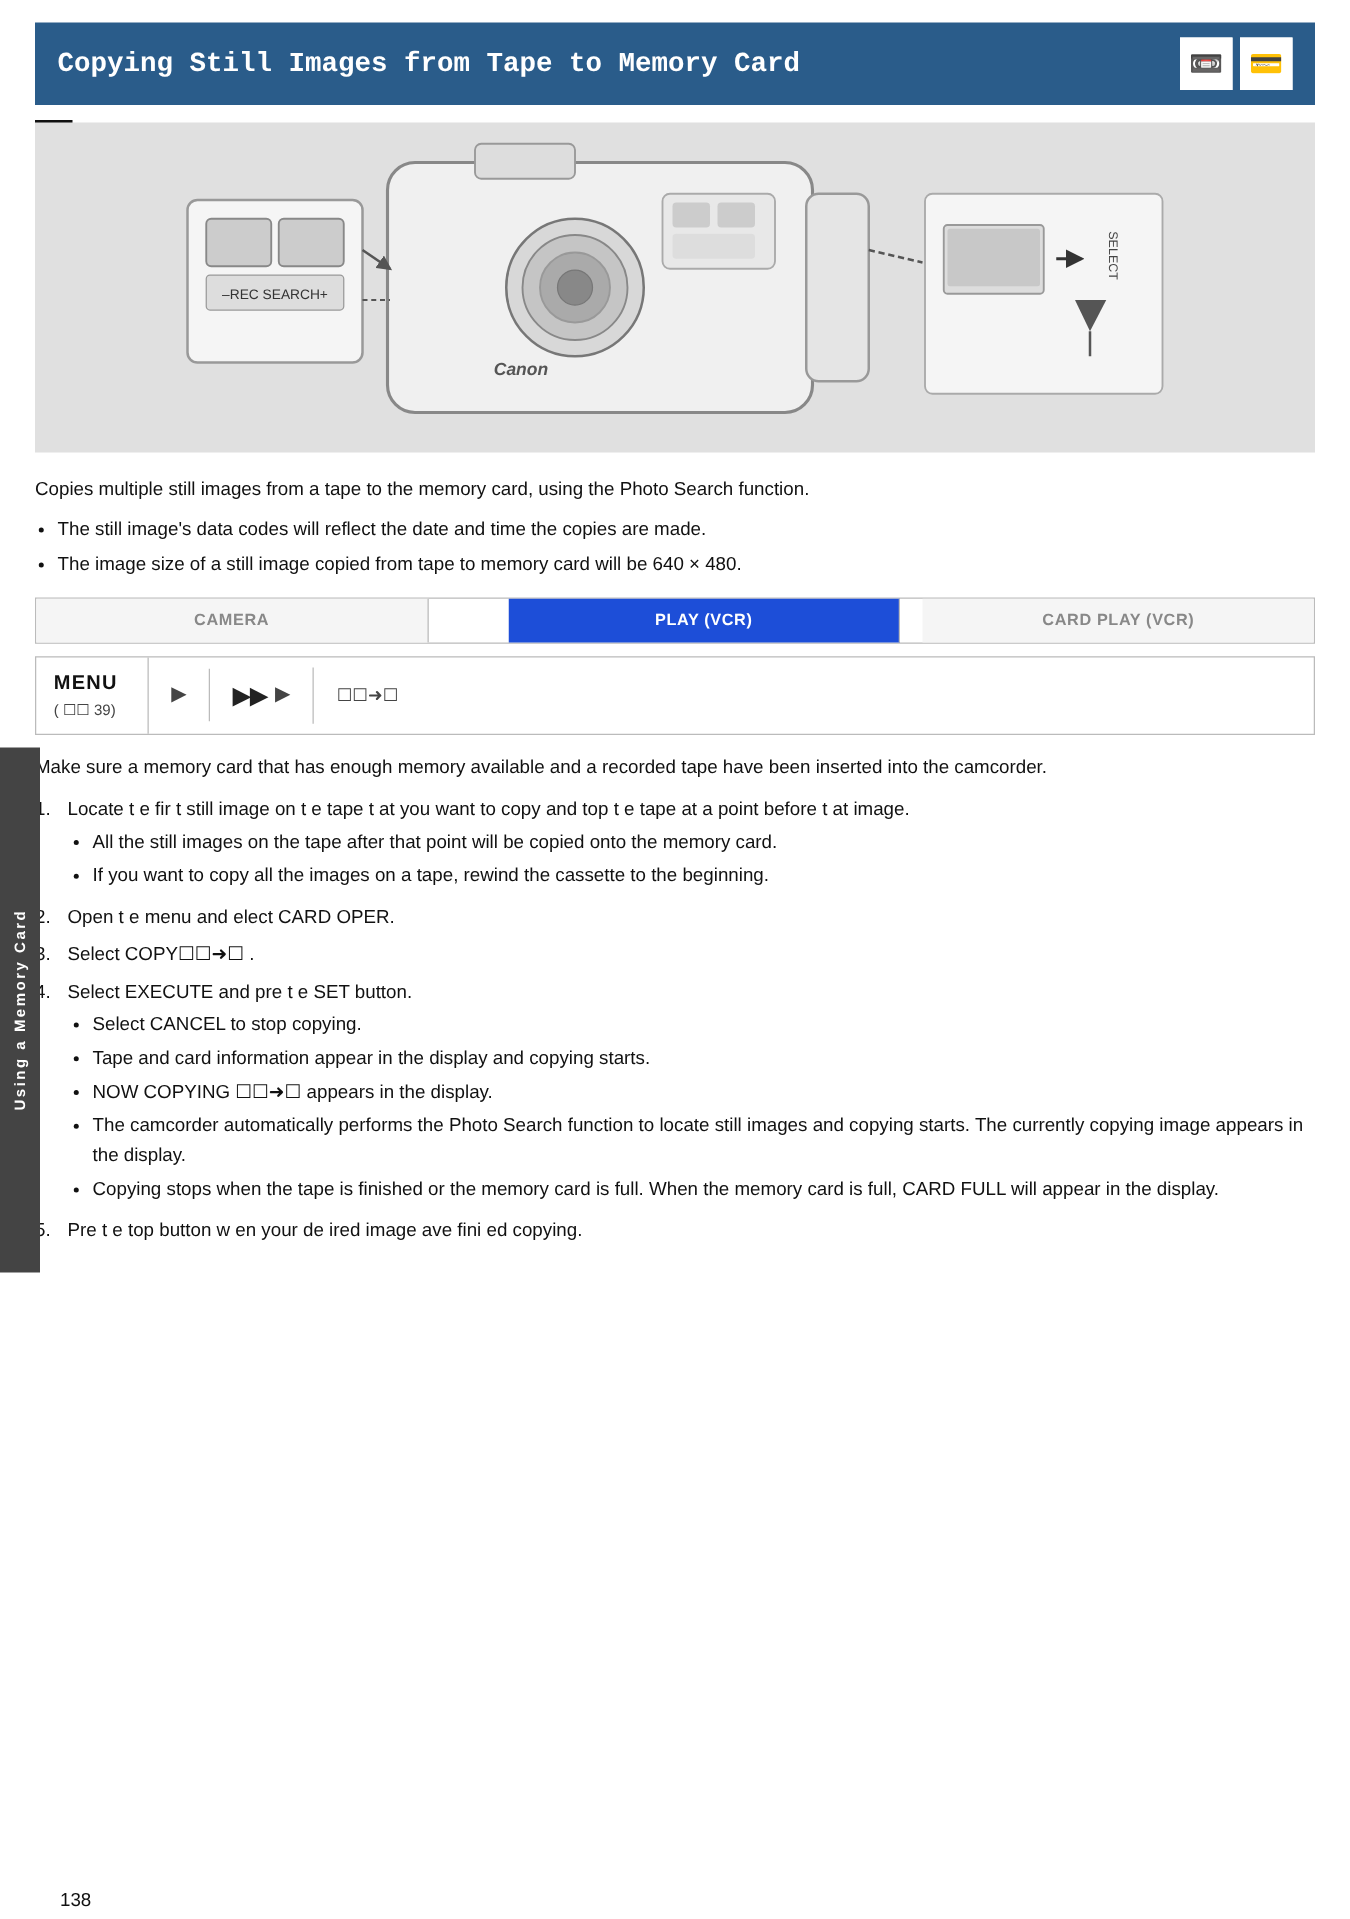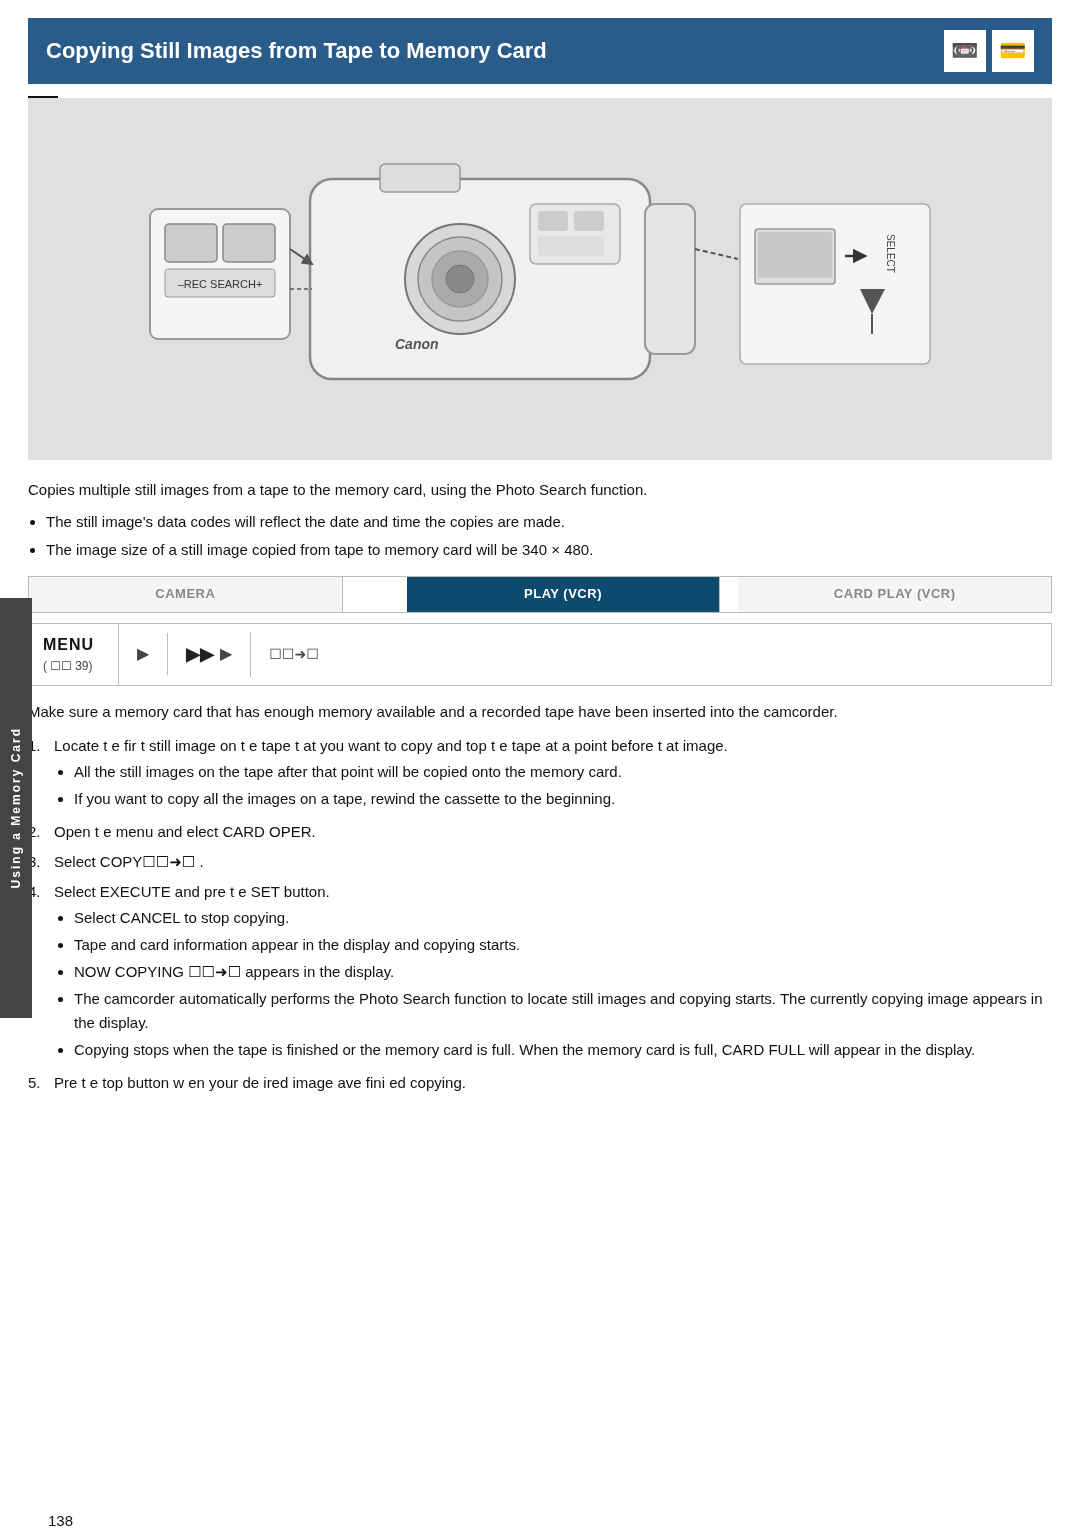--- a/index.html
+++ b/index.html
@@ -47,20 +47,21 @@
       margin: 18px 28px 0 28px;
       padding: 12px 18px;
       display: flex;
       align-items: center;
       justify-content: space-between;
     }
     .header-title {
       color: #fff;
       font-size: 22px;
       font-weight: bold;
+      font-family: Liberation Mono, monospace;
     }
     .header-icons {
       display: flex;
       gap: 6px;
     }
     .header-icon-box {
       width: 42px;
       height: 42px;
       border: 2px solid #fff;
       background: #fff;
@@ -83,21 +84,21 @@
       font-weight: bold;
       display: flex;
       align-items: center;
       justify-content: center;
     }
 
     
     .image-area {
       margin: 14px 28px 0 28px;
       background: #e0e0e0;
-      height: 362px;
+      height: 264px;
       display: flex;
       align-items: center;
       justify-content: center;
       position: relative;
       overflow: hidden;
     }
 
     
     .content {
       margin: 18px 28px 0 28px;
@@ -132,21 +133,21 @@
       text-align: center;
       font-size: 13px;
       font-weight: bold;
       border-right: 1px solid #bbb;
       background: #f5f5f5;
       color: #888;
       letter-spacing: 0.5px;
     }
     .mode-btn:last-child { border-right: none; }
     .mode-btn.active {
-      background: #0c4a6e;
+      background: #1d4ed8;
       color: #fff;
       margin-left: 46px;
     }
 
     
     .menu-row {
       display: flex;
       align-items: center;
       gap: 0;
       border: 1px solid #bbb;
@@ -301,21 +302,21 @@
         </marker>
       </defs>
     </svg>
   </div>
 
   <div class="content">
 
     <p class="intro-text">Copies multiple still images from a tape to the memory card, using the Photo Search function.</p>
     <ul class="bullet-list">
       <li>The still image's data codes will reflect the date and time the copies are made.</li>
-      <li>The image size of a still image copied from tape to memory card will be 340 × 480.</li>
+      <li>The image size of a still image copied from tape to memory card will be 640 × 480.</li>
     </ul>
 
     <div class="mode-buttons">
       <div class="mode-btn">CAMERA</div>
       <div class="mode-btn active">PLAY (VCR)</div>
       <div class="mode-btn">CARD PLAY (VCR)</div>
     </div>
 
     <div class="menu-row">
       <div class="menu-label-cell">

